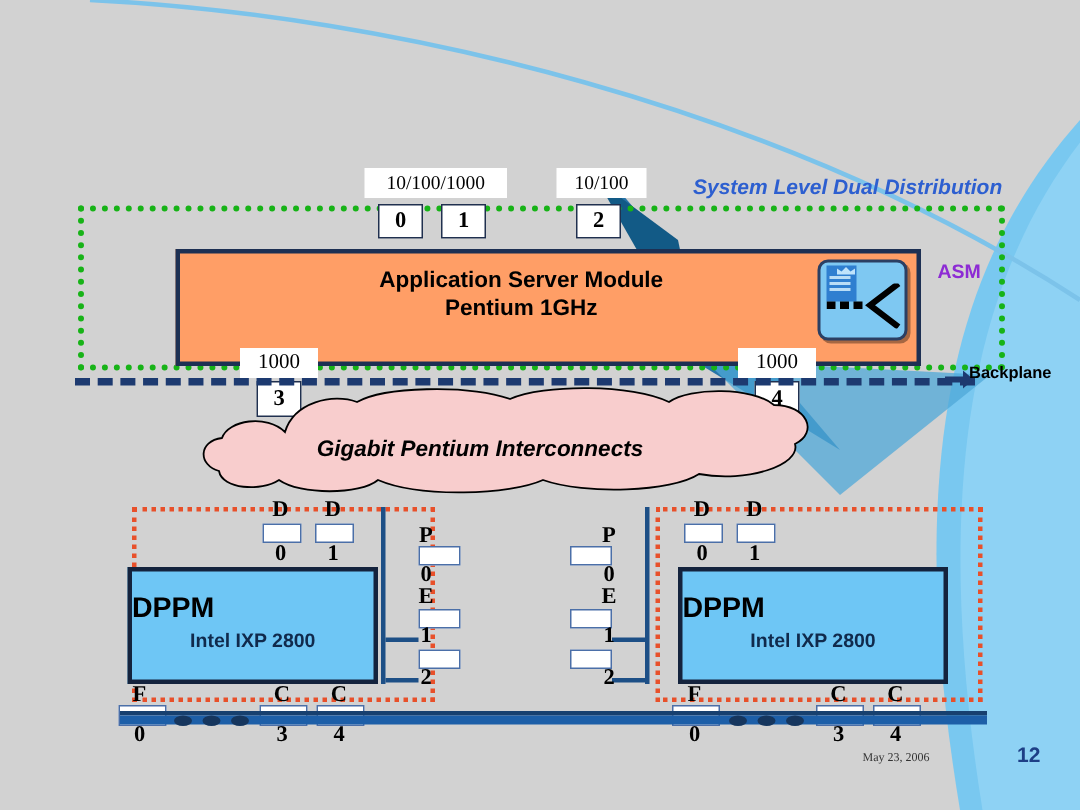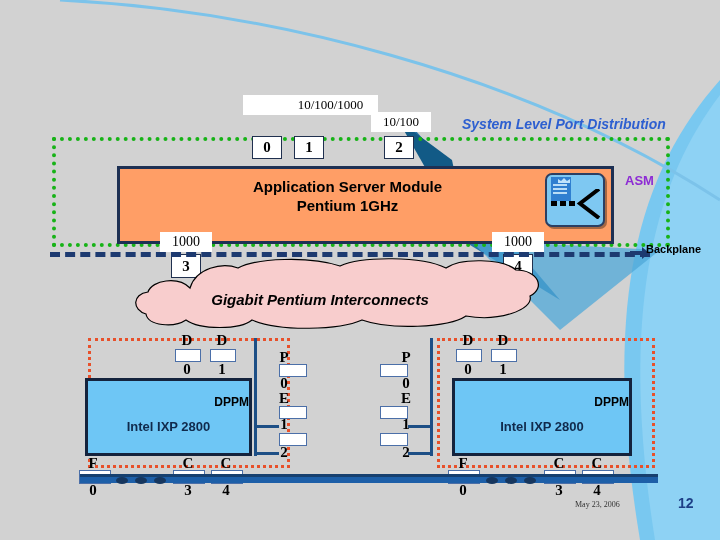--- a/index.html
+++ b/index.html
@@ -116,22 +116,22 @@
 
   
   .dppm-dotted{
     position:absolute;border:3px dotted #e8502a;box-sizing:border-box;
   }
   .dppm-box{
     position:absolute;background:#6ec6f5;border:3px solid #14233d;
     box-sizing:border-box;
   }
   .dppm-name{
-    position:absolute;left:0;top:14px;width:100%;text-align:right;
-    color:#000;font-size:12px;font-weight:bold;
+    position:absolute;left:0;top:14px;width:100%;text-align:left;
+    color:#000;font-size:19px;font-weight:bold;
   }
   .dppm-chip{
     position:absolute;left:0;top:38px;width:100%;text-align:center;
     color:#102a4c;font-size:13px;font-weight:bold;
   }
 
   .port-box{
     position:absolute;background:#fff;border:1px solid #4b6fa8;box-sizing:border-box;
   }
   .port-letter{
@@ -177,23 +177,23 @@
 
     <path d="M405,118 L560,300 L470,245 Z" fill="#1d6fa5" opacity="0.95"></path>
     <path d="M470,240 L660,250 L560,330 Z" fill="#4fa8d8" opacity="0.75"></path>
     <path d="M398,120 L452,160 L470,246 Z" fill="#125a86"></path>
   </svg>
 
 
 
 
   <div class="green-box"></div>
-  <div class="sys-level-label">System Level Port Distribution</div>
-
-  <div class="wbox" style="left:243px;top:95px;width:95px;height:20px;font-size:13px;padding-left:40px;">10/100/1000</div>
+  <div class="sys-level-label">System Level Dual Distribution</div>
+
+  <div class="wbox" style="left:243px;top:112px;width:95px;height:20px;font-size:13px;">10/100/1000</div>
   <div class="wbox" style="left:371px;top:112px;width:60px;height:20px;font-size:13px;">10/100</div>
 
   <div class="wbox bordered" style="left:252px;top:136px;width:28px;height:21px;font-size:15px;font-weight:bold;">0</div>
   <div class="wbox bordered" style="left:294px;top:136px;width:28px;height:21px;font-size:15px;font-weight:bold;">1</div>
   <div class="wbox bordered" style="left:384px;top:136px;width:28px;height:21px;font-size:15px;font-weight:bold;">2</div>
 
   <div class="asm-box">
     <div class="asm-title">Application Server Module</div>
     <div class="asm-sub">Pentium 1GHz</div>
     <div class="asm-icon">

